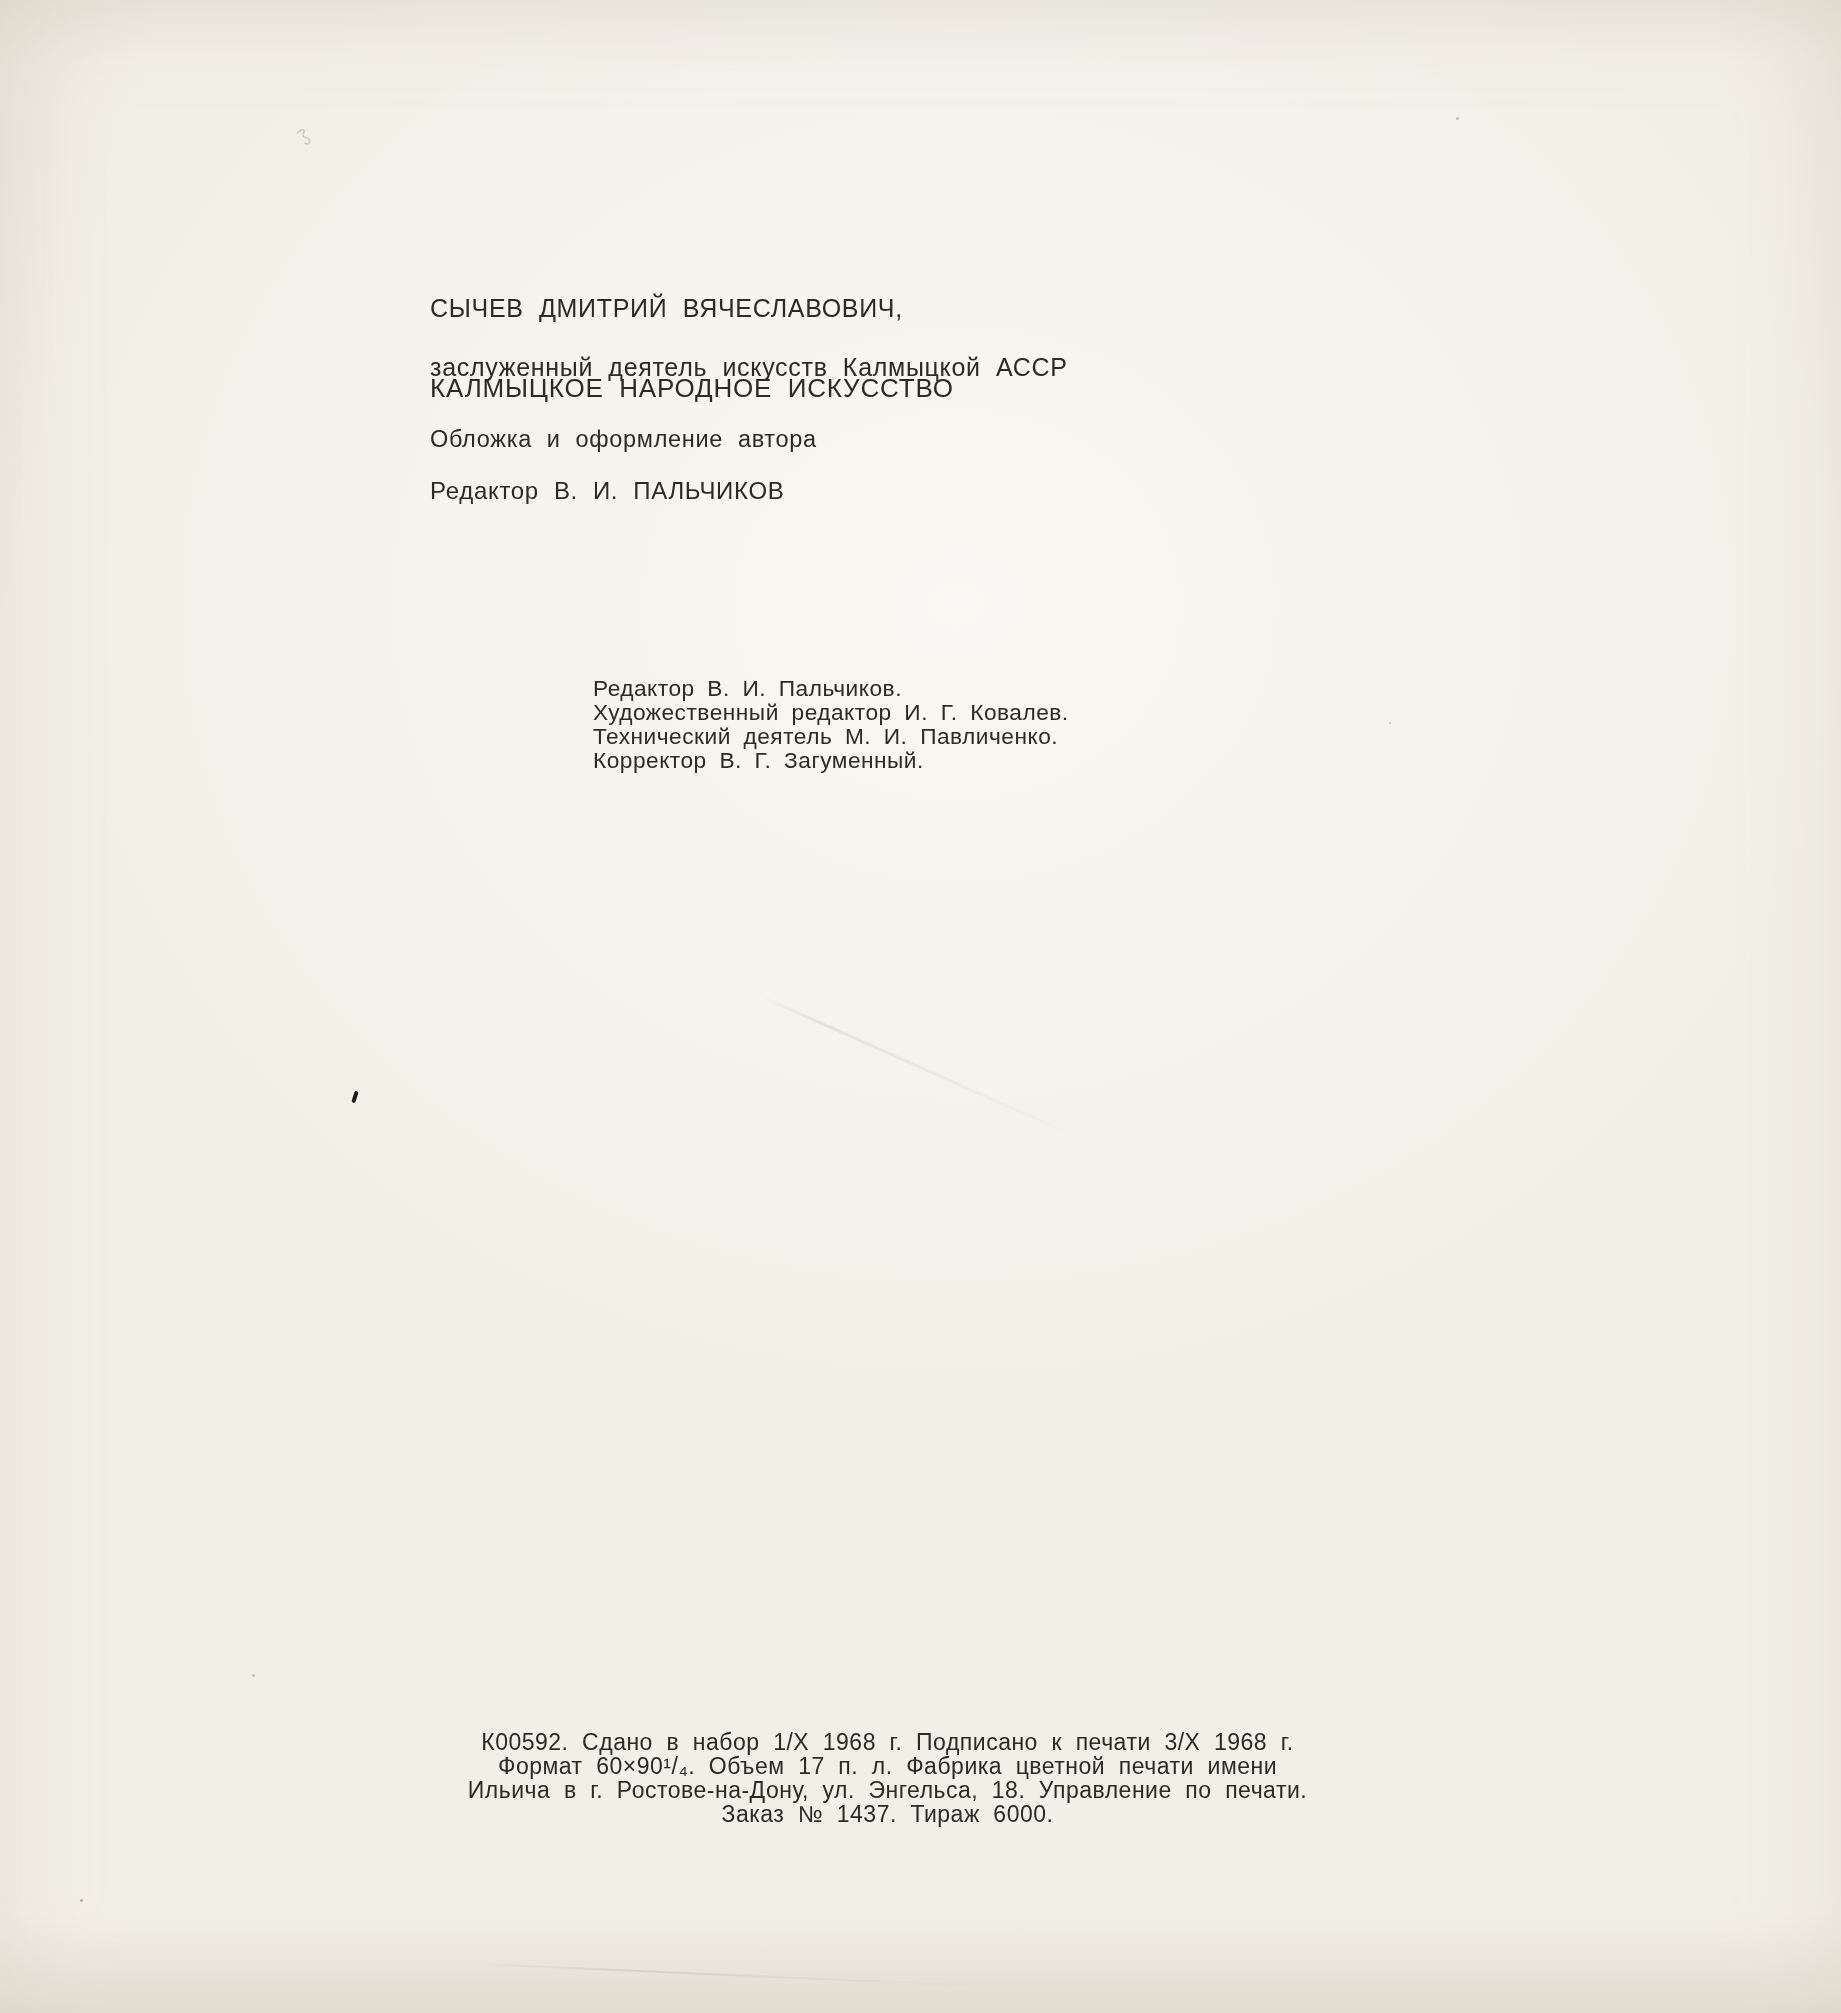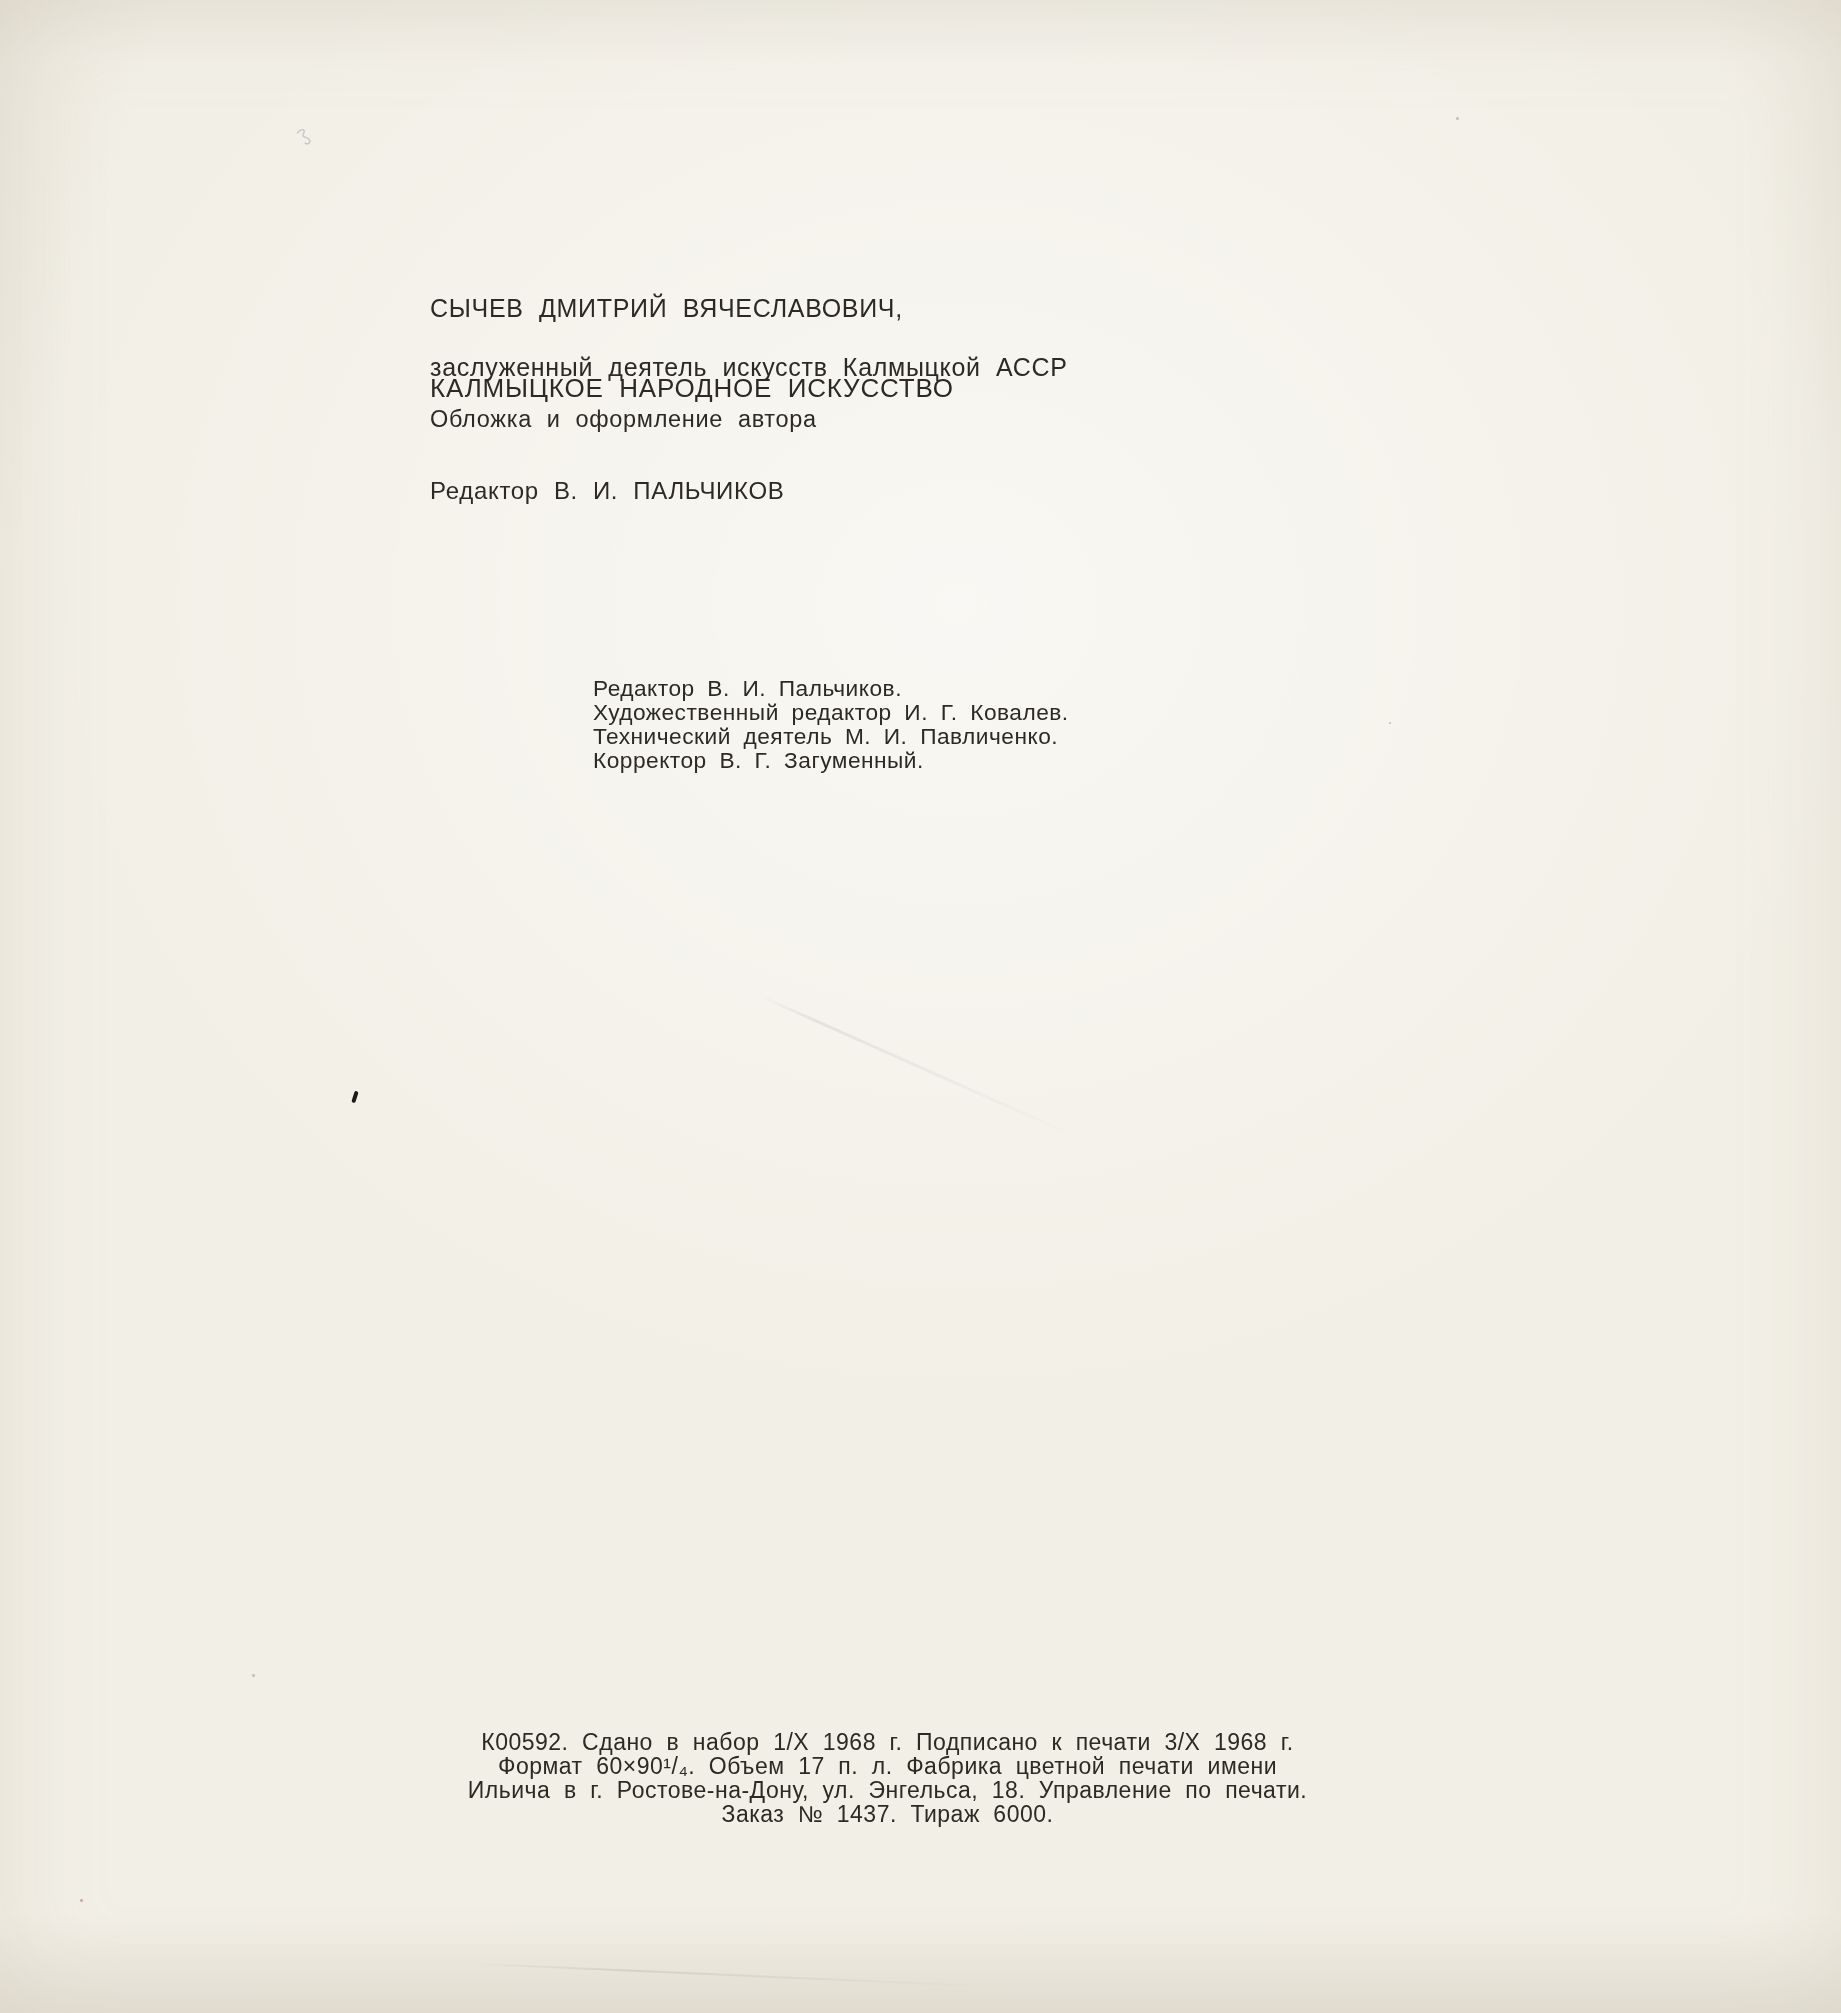--- a/index.html
+++ b/index.html
@@ -35,21 +35,21 @@
     width: 923px;
     text-align: left;
     white-space: nowrap;
     letter-spacing: 0.7px;
     word-spacing: 7.6px;
     color: #2d2a26;
   }
   .t-author   { top: 294px; font-size: 25px; }
   .t-honor    { top: 321px; font-size: 25px; margin-top: 32px; }
   .t-book     { top: 373px; font-size: 26px; letter-spacing: 0.8px; }
-  .t-design   { top: 406px; font-size: 23.5px; }
+  .t-design   { top: 426px; font-size: 23.5px; }
   .t-editor   { top: 477px; font-size: 24px; }
 
   .staff-block {
     position: absolute;
     left: 593px;
     top: 676px;
     font-size: 22.7px;
     line-height: 24px;
     letter-spacing: 0.5px;
     word-spacing: 5.9px;

